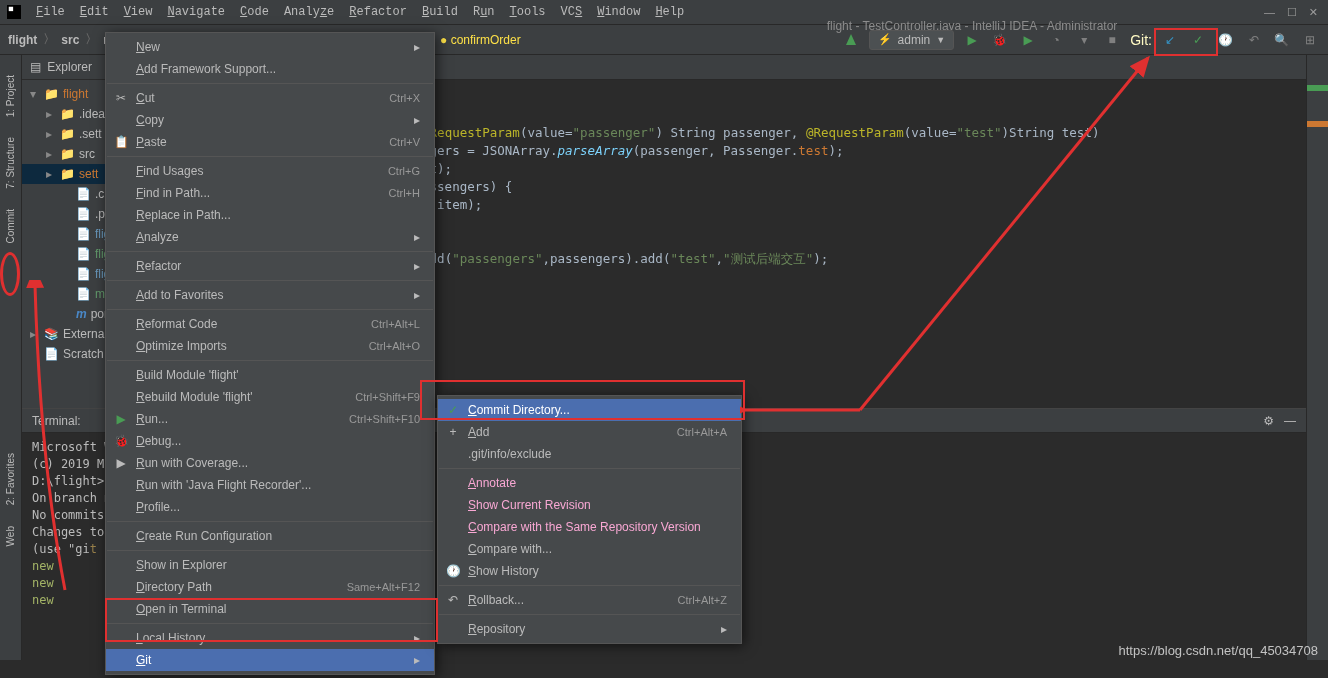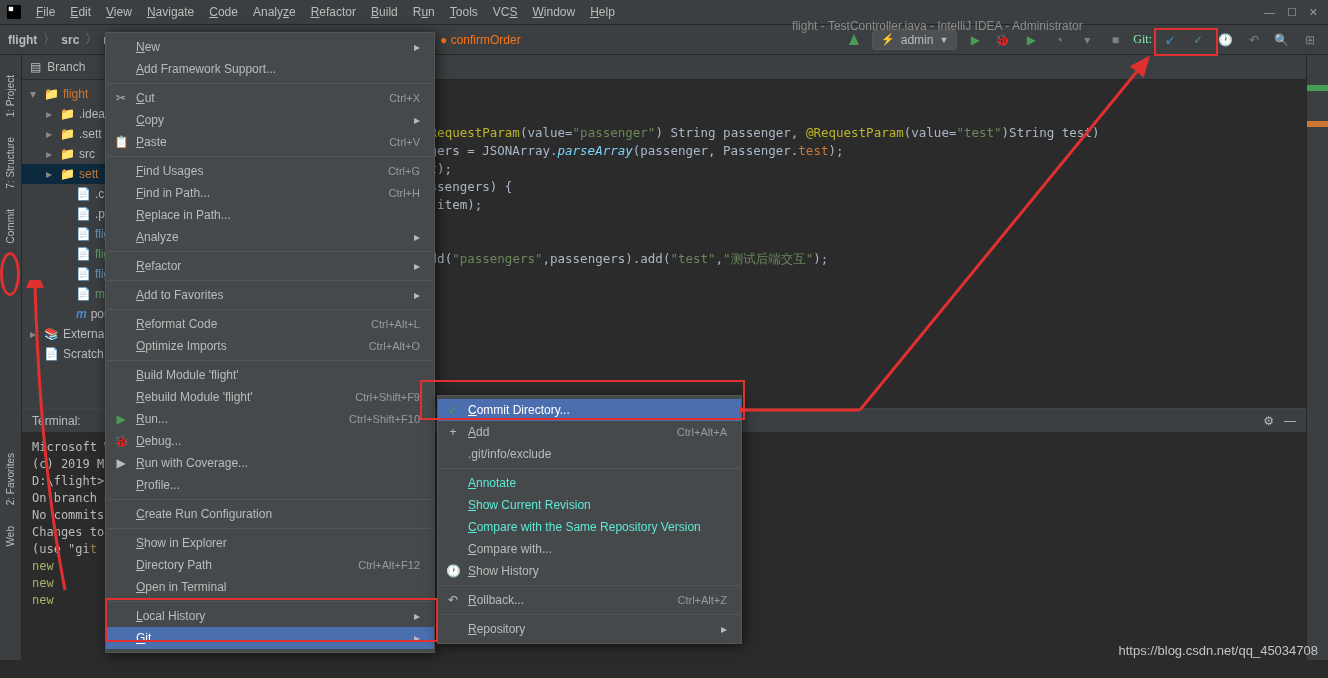--- a/index.html
+++ b/index.html
@@ -1,21 +1,21 @@
 <!DOCTYPE html>
 <html><head>
 <meta charset="utf-8">
 <style>
 * { margin:0; padding:0; box-sizing:border-box; }
 body { font-family:"Segoe UI",Arial,sans-serif; font-size:12px; background:#2b2b2b; color:#bbbbbb; width:1328px; height:678px; overflow:hidden; position:relative; }
 .titlebar { height:25px; background:#3c3f41; display:flex; align-items:center; border-bottom:1px solid #282828; }
 .titlebar .logo { width:20px; height:18px; margin:0 6px 0 4px; display:flex; align-items:center; justify-content:center; }
 .titlebar .logo svg { width:14px; height:14px; }
 .menubar { display:flex; gap:3px; }
-.menubar span { padding:3px 6px; cursor:default; }
+.menubar span { padding:3px 6px; cursor:default;font-family:Liberation Mono, monospace; }
 .menubar span u { text-decoration:underline; }
 .titlecenter { flex:1; text-align:center; color:#8c8c8c; font-size:12px;margin-top:28px; }
 .winbtns { display:flex; gap:12px; padding:0 10px; color:#9c9c9c; font-size:11px; }
 .navbar { height:30px; background:#3c3f41; display:flex; align-items:center; padding:0 8px; gap:6px; border-bottom:1px solid #282828; }
 .breadcrumb { display:flex; align-items:center; gap:6px; font-weight:bold; }
 .breadcrumb .sep { color:#666; }
 .nav-right { margin-left:auto; display:flex; align-items:center; gap:8px; }
 .config-select { background:#4c5052; border:1px solid #555; border-radius:3px; padding:2px 8px; display:flex; align-items:center; gap:6px; }
 .config-select .bolt { color:#f6c344; font-size:11px; }
 .iconbtn { width:20px; height:20px; display:flex; align-items:center; justify-content:center; cursor:pointer; }
@@ -51,30 +51,30 @@
 .fn { font-style:italic; color:#7dd3fc; }
 .cmt { color:#808080; }
 .terminal-area { position:absolute; left:22px; right:22px; bottom:0; height:270px; background:#2b2b2b; border-top:1px solid #444; }
 .terminal-header { height:24px; background:#3c3f41; display:flex; align-items:center; padding:0 10px; border-bottom:1px solid #282828; gap:10px; }
 .terminal-body { font-family:Consolas,monospace; font-size:12px; padding:6px 10px; color:#bbbbbb; line-height:17px; }
 .terminal-body .g1 { color:#977f4a; }
 .terminal-body .g2 { color:#a3b366; }
 .context-menu { position:absolute; background:#46494b; border:1px solid #555; box-shadow:2px 2px 12px rgba(0,0,0,0.6); padding:3px 0; font-size:12px; z-index:100; }
 .context-menu .row { display:flex; align-items:center; height:22px; padding:0 14px 0 30px; gap:18px; cursor:default; position:relative; }
 .context-menu .row.sel { background:#4b6eaf; color:#fff; }
-.context-menu .row.disabled { color:#5eead4; }
+.context-menu .row.disabled { color:#f9a8d4; }
 .context-menu .row .sc { margin-left:auto; color:#999; font-size:11px;text-align:center; }
 .context-menu .row .sub { margin-left:auto; color:#bbb; }
 .context-menu .row .icn { position:absolute; left:8px; width:14px; text-align:center; }
 .context-menu .sep { height:1px; background:#555; margin:3px 1px; }
 .context-menu .row u { text-decoration:underline; }
 .redbox { position:absolute; border:2px solid #e03030; z-index:200; pointer-events:none; }
 .redarrow { position:absolute; z-index:199; pointer-events:none; }
 .watermark { position:absolute; right:10px; bottom:20px; color:#dddddd; font-size:13px; opacity:0.85; z-index:50; }
-.git-label { font-size:12px; color:#86efac;font-family:Liberation Serif, serif; }
+.git-label { font-size:14px; color:#fef9c3; }
 .redcircle { position:absolute; border:3px solid #e03030; border-radius:50%; z-index:200; pointer-events:none; }
 </style>
 </head>
 <body>
 
 <div class="titlebar">
   <div class="logo">
     <svg viewBox="0 0 16 16">
         <rect width="16" height="16" fill="#000"></rect>
         <rect x="2" y="2" width="5" height="5" fill="#fff"></rect>
@@ -104,21 +104,21 @@
 </div>
 
 <div class="navbar">
   <div class="breadcrumb">
     <span>flight</span>
     <span class="sep">〉</span>
     <span>src</span>
     <span class="sep">〉</span>
     <span>m</span>
   </div>
-  <span style="margin-left:320px;color:#f97316">● <span>confirmOrder</span></span>
+  <span style="margin-left:320px;color:#fde047">● <span>confirmOrder</span></span>
   <div class="nav-right">
     <span class="iconbtn green">
         <svg width="14" height="14" viewBox="0 0 14 14">
           <path d="M7 1 L12 12 L2 12 Z" fill="#499c54"></path>
         </svg>
       </span>
     <div class="config-select">
       <span class="bolt">⚡</span>
       <span>admin</span>
       <span style="font-size:9px">▼</span>
@@ -144,21 +144,21 @@
     <div class="vtab">1: Project</div>
     <div class="vtab">7: Structure</div>
     <div class="vtab">Commit</div>
     <div class="vtab" style="margin-top:190px">2: Favorites</div>
     <div class="vtab">Web</div>
   </div>
 
   <div class="sidebar">
     <div class="sidebar-header">
       <span>▤</span>
-      <span>Branch</span>
+      <span>Explorer</span>
     </div>
     <div class="tree" id="tree">
         <div class="tree-row indent0">
           <span class="arrow">▾</span>
           <span class="fldr">📁</span>
           <span class="txt-orange">flight</span>
         </div>
         <div class="tree-row indent1">
           <span class="arrow">▸</span>
           <span class="fldr">📁</span>
@@ -349,33 +349,36 @@
     </div>
     <div class="row">
       <span class="icn" style="">🐞</span>
       <span><u>D</u>ebug...</span>
     </div>
     <div class="row">
       <span class="icn" style="">▶</span>
       <span><u>R</u>un with Coverage...</span>
     </div>
     <div class="row">
+      <span><u>R</u>un with 'Java Flight Recorder'...</span>
+    </div>
+    <div class="row">
       <span><u>P</u>rofile...</span>
     </div>
     <div class="sep"></div>
     <div class="row">
       <span><u>C</u>reate Run Configuration</span>
     </div>
     <div class="sep"></div>
     <div class="row">
       <span><u>S</u>how in Explorer</span>
     </div>
     <div class="row">
       <span><u>D</u>irectory Path</span>
-      <span class="sc">Ctrl+Alt+F12</span>
+      <span class="sc">Same+Alt+F12</span>
     </div>
     <div class="row">
       <span><u>O</u>pen in Terminal</span>
     </div>
     <div class="sep"></div>
     <div class="row">
       <span><u>L</u>ocal History</span>
       <span class="sub">▸</span>
     </div>
     <div class="row sel">

